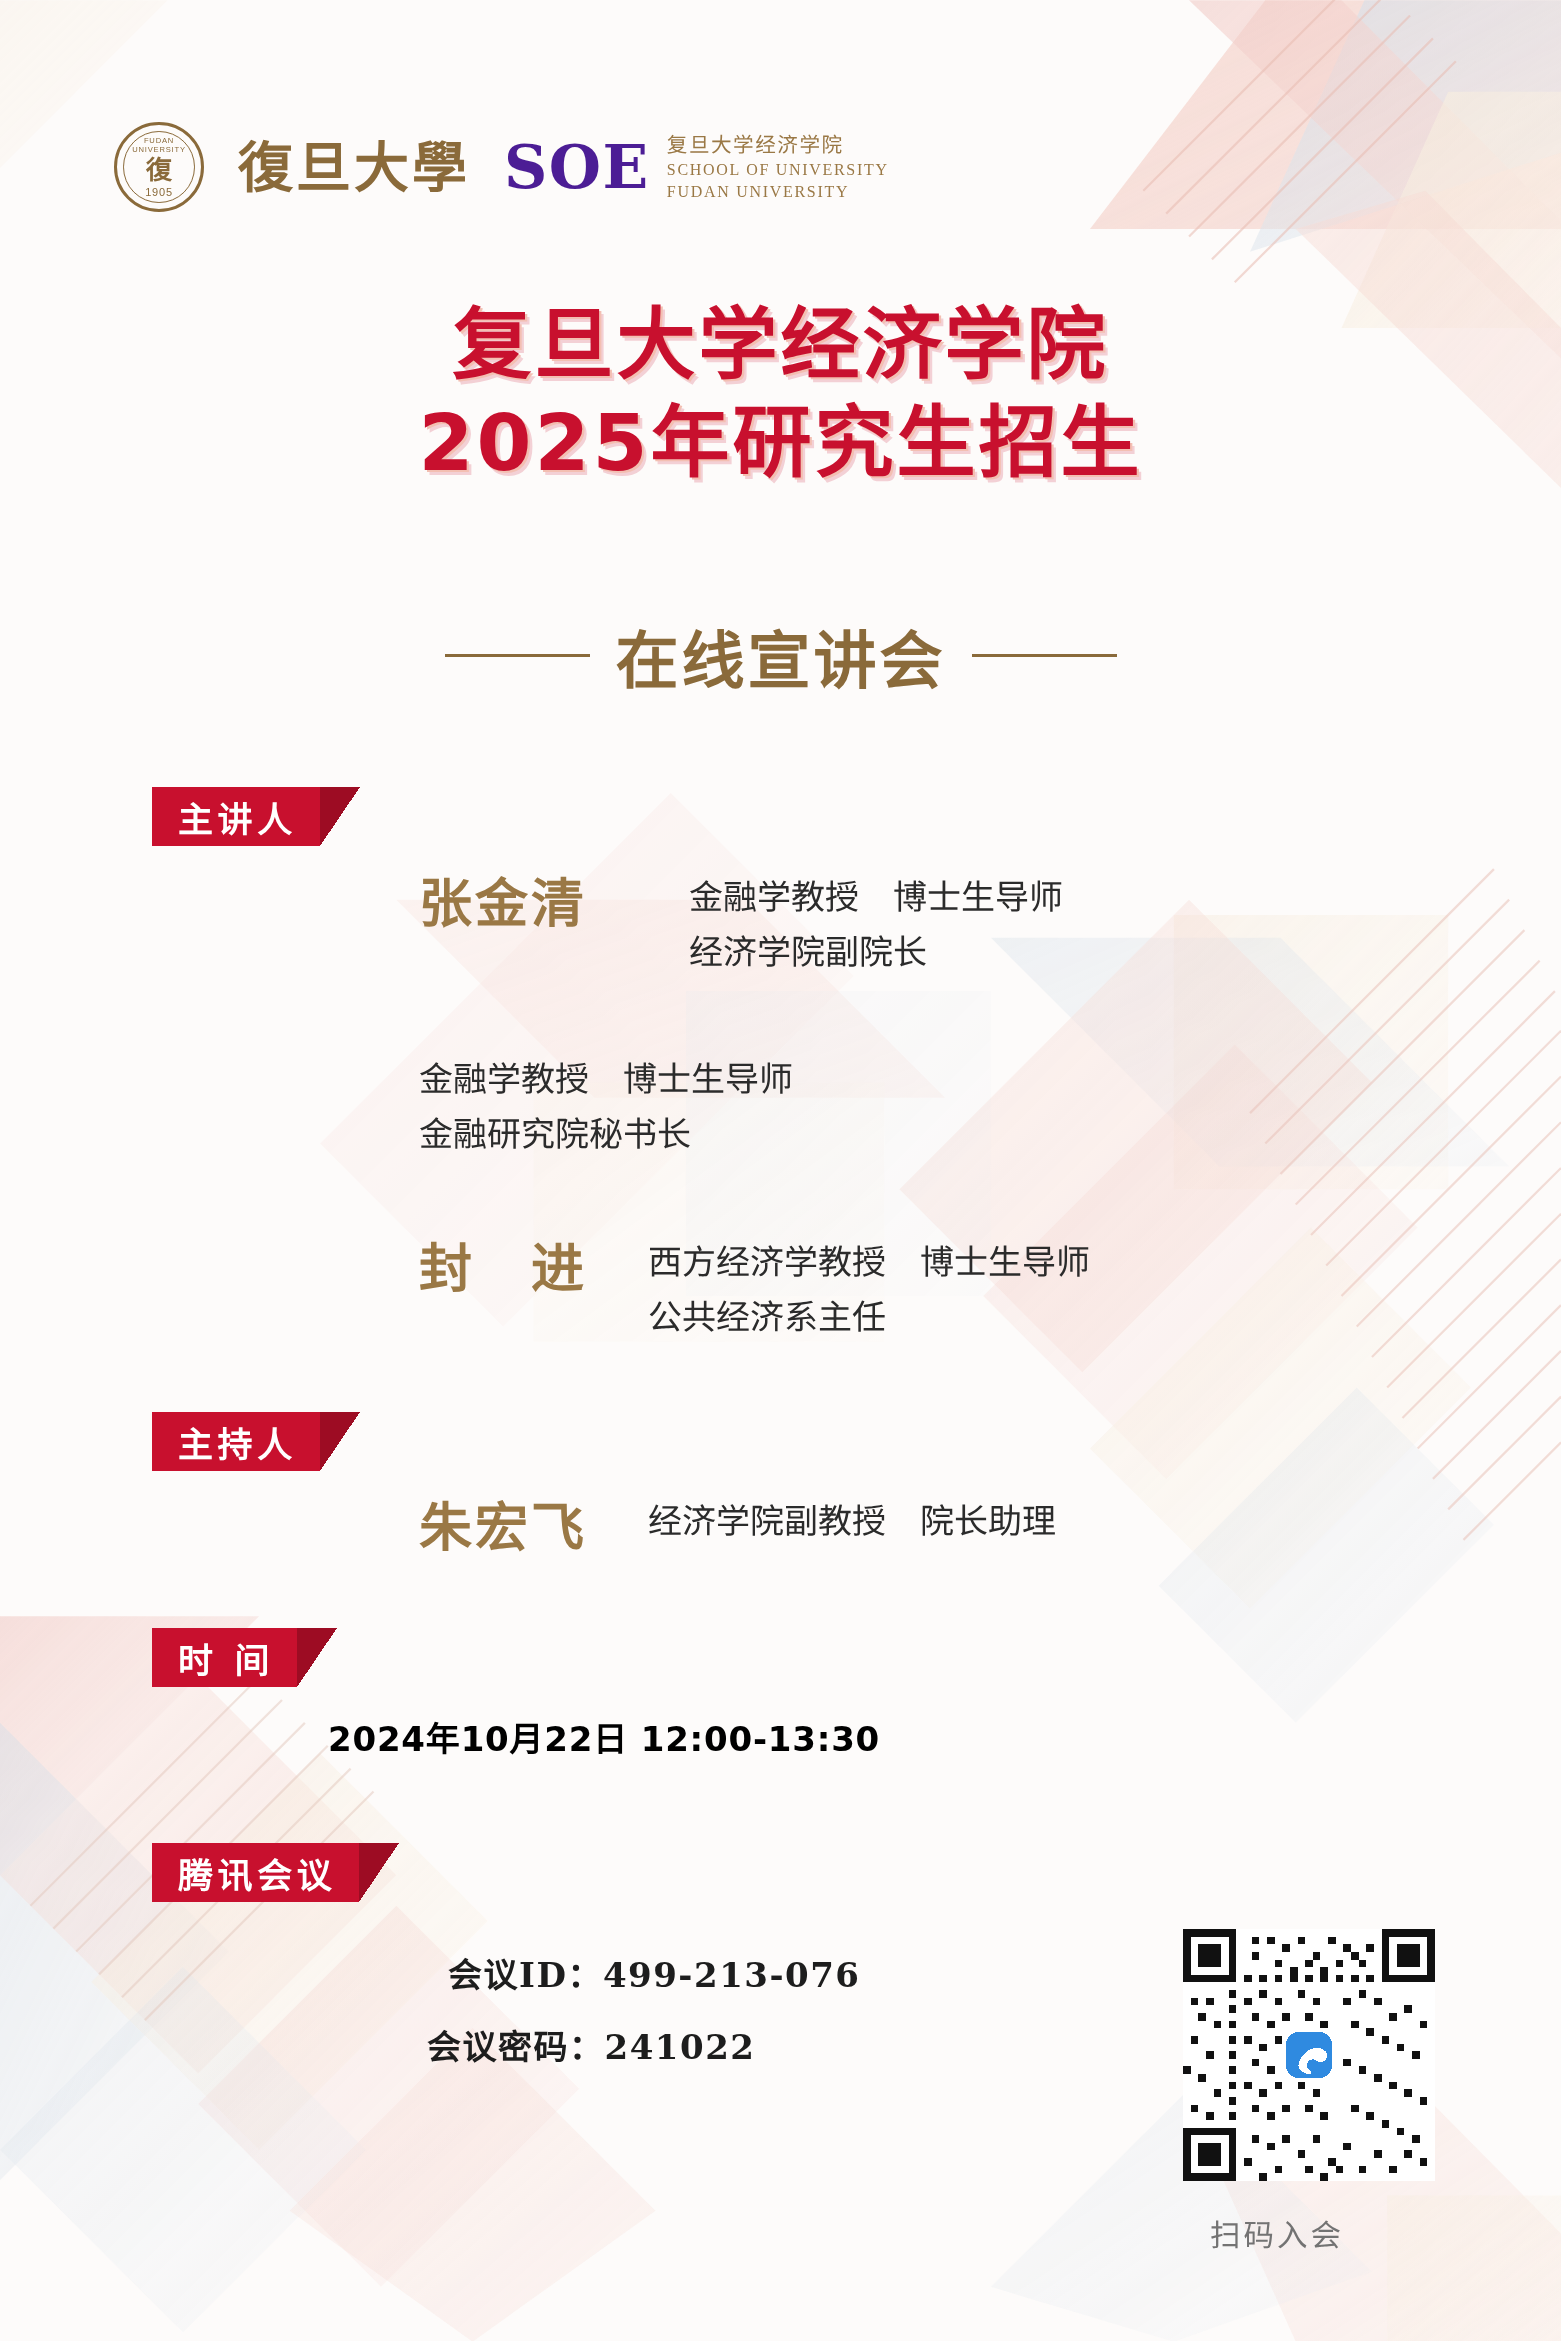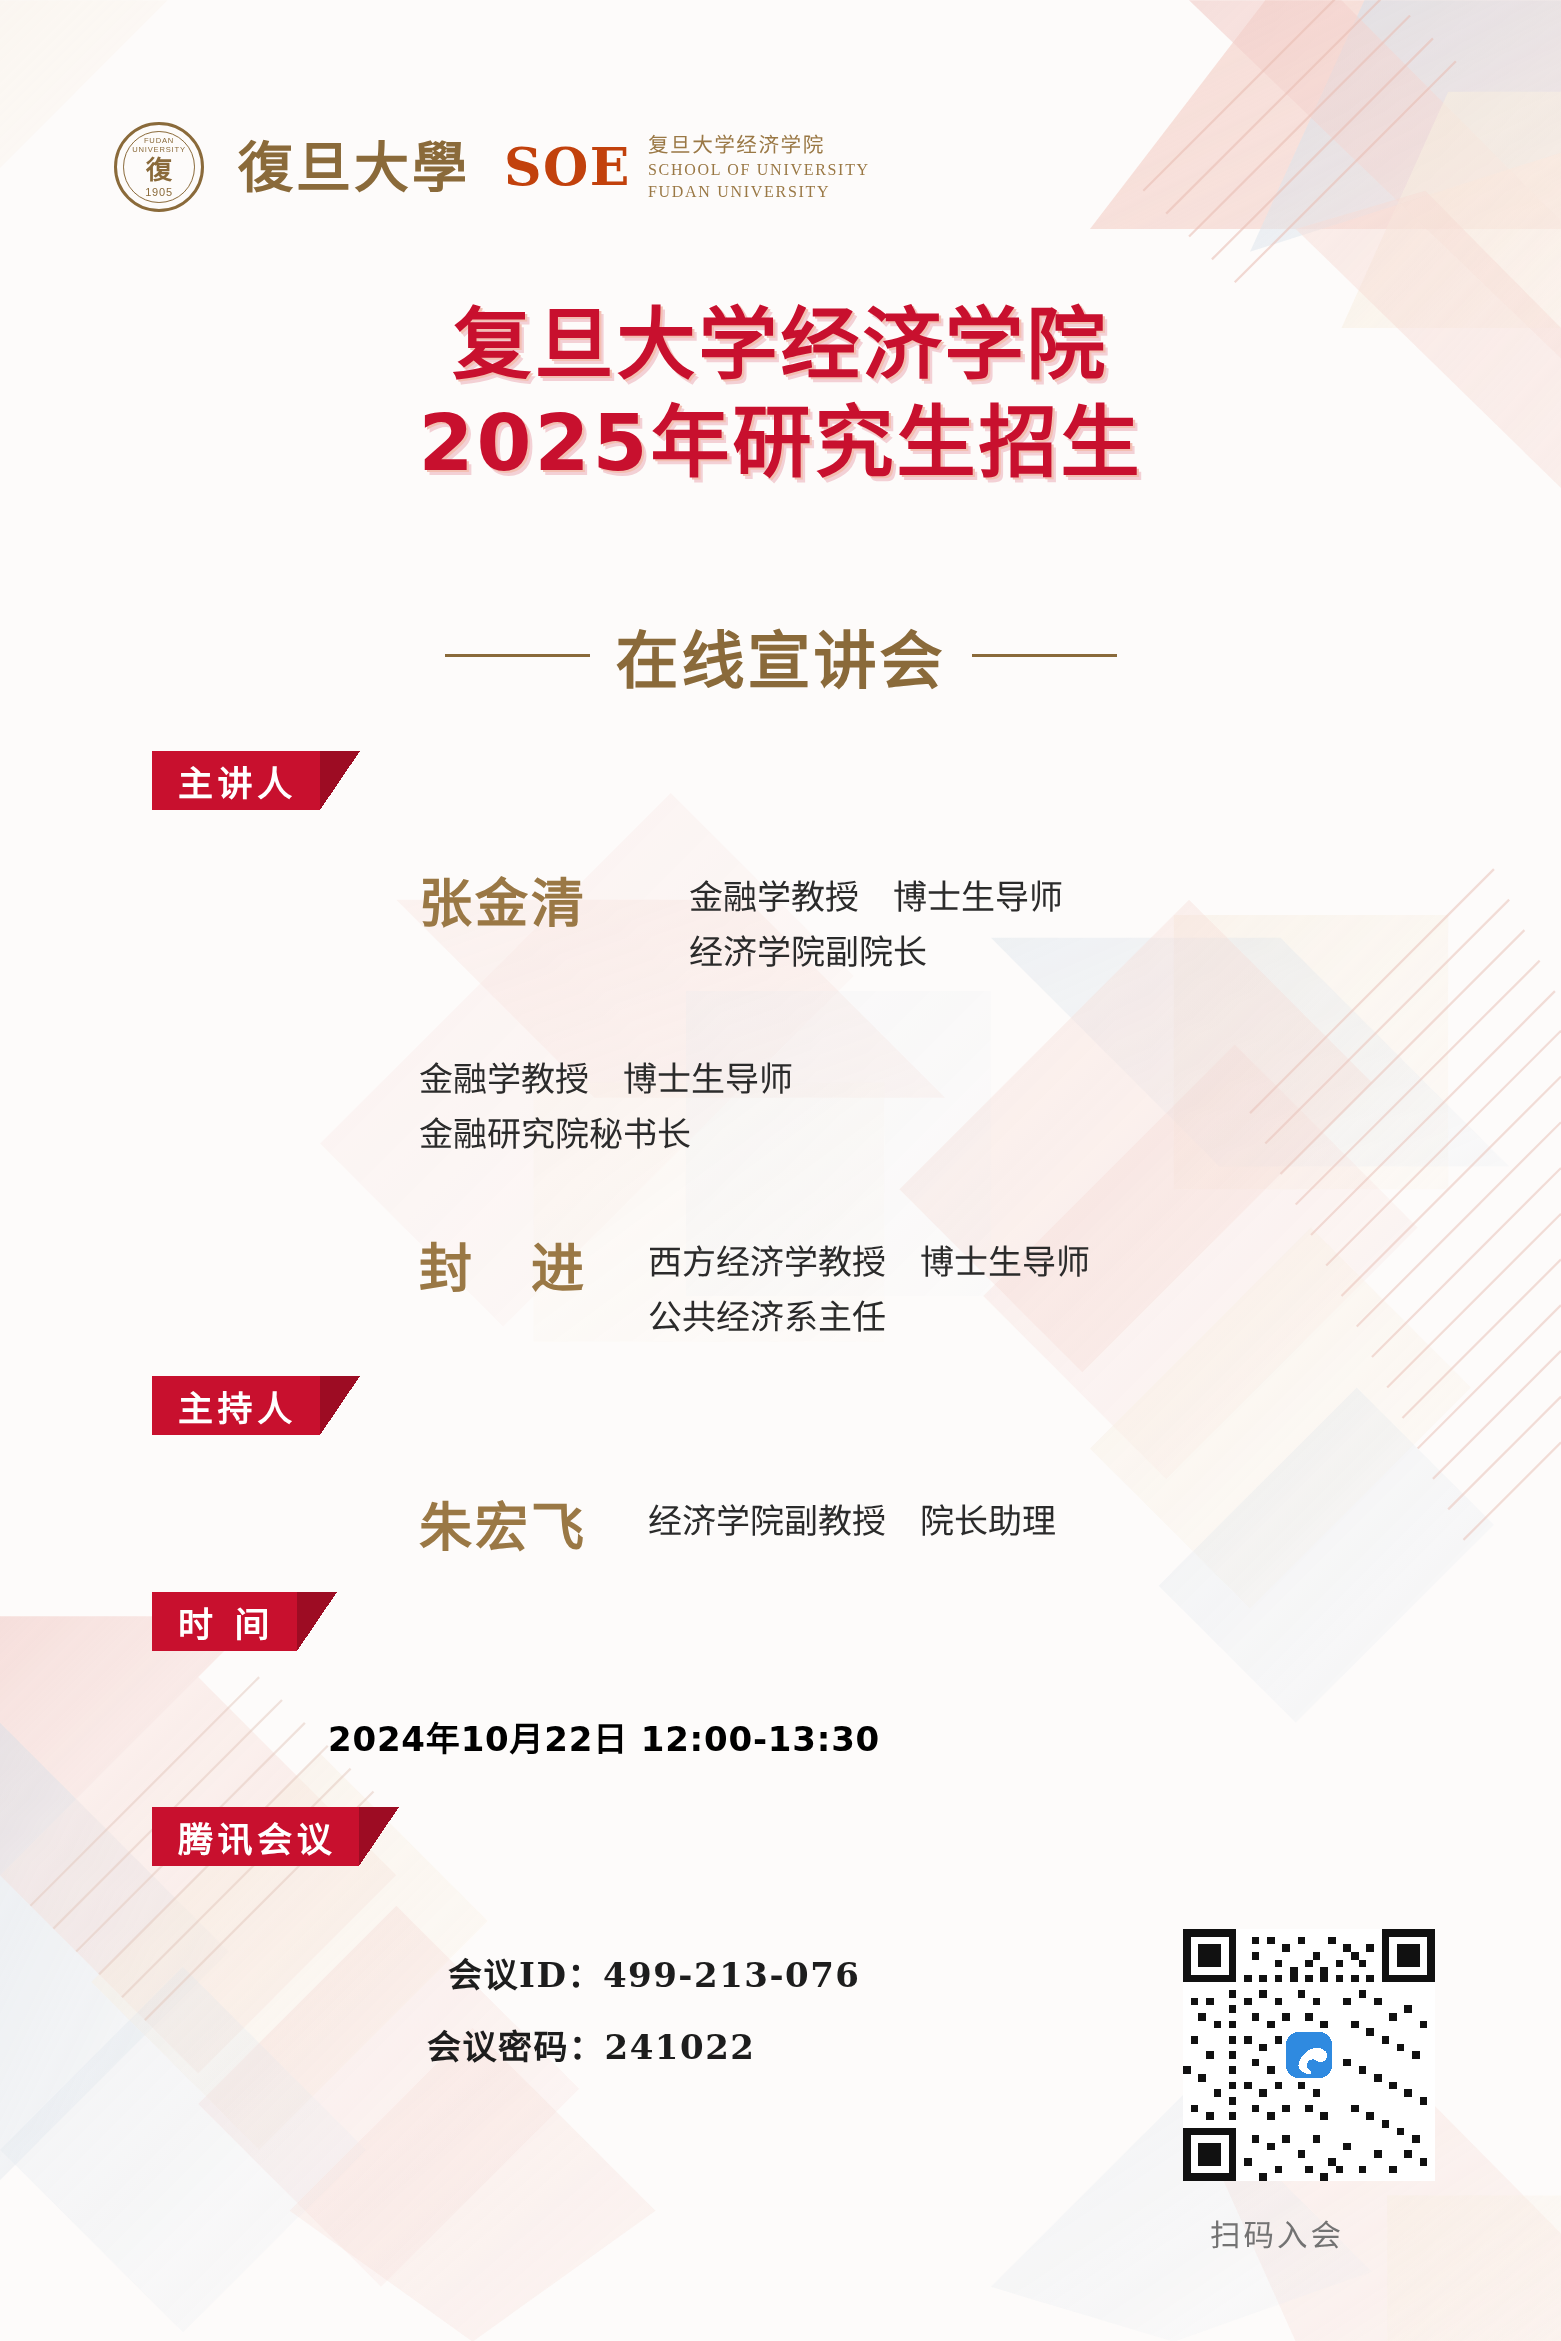--- a/index.html
+++ b/index.html
@@ -73,23 +73,23 @@
     font-family: "DejaVu Serif", serif;
     font-size: 55px;
     font-weight: bold;
     color: #8a6a3a;
     letter-spacing: 3px;
     line-height: 1;
   }
   .soe-block { display: flex; align-items: center; gap: 17px; }
   .soe-mark {
     font-family: "DejaVu Serif", serif;
-    font-size: 52px;
-    font-weight: bold;
-    color: #c2410c;
+    font-size: 60px;
+    font-weight: bold;
+    color: #4c1d95;
     letter-spacing: 1.5px;
     line-height: 1;
   }
   .soe-text { color: #9a7845; line-height: 1.32; }
   .soe-text .l1 { font-family: "DejaVu Serif", serif; font-size: 20.6px; letter-spacing: 1.5px; }
   .soe-text .l2 { font-family: "Liberation Serif", serif; font-size: 16px; letter-spacing: 1.7px; }
   .soe-text .l3 { font-family: "Liberation Serif", serif; font-size: 16px; letter-spacing: 1.7px; }
 
   
   .title-wrap {
@@ -129,21 +129,22 @@
     font-size: 63px;
     letter-spacing: 3px;
     color: #8a6a3a;
   }
 
   
   .ribbon {
     position: absolute;
     height: 74px;
     display: flex;
-    align-items: flex-start;
+    align-items: center;
+    margin-top: 28px;
   }
   .ribbon .rib-body {
     background: #c8102e;
     height: 59px;
     display: flex;
     align-items: center;
     padding: 0 23px 0 26px;
     box-sizing: border-box;
   }
   .ribbon .rib-label {

